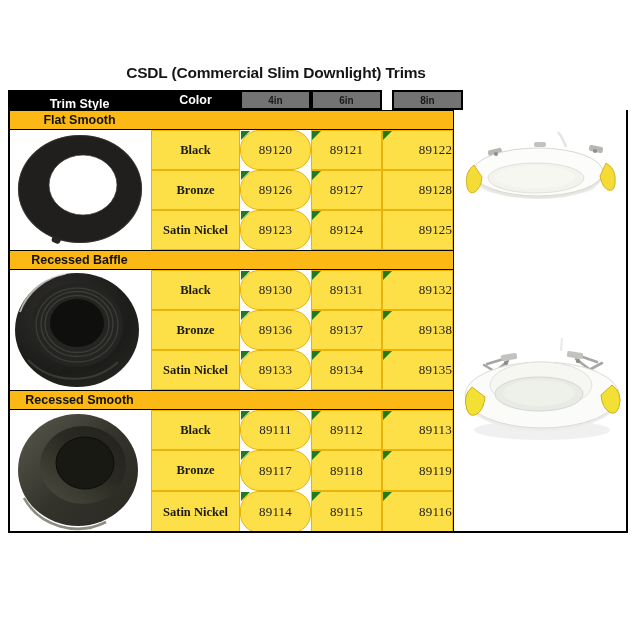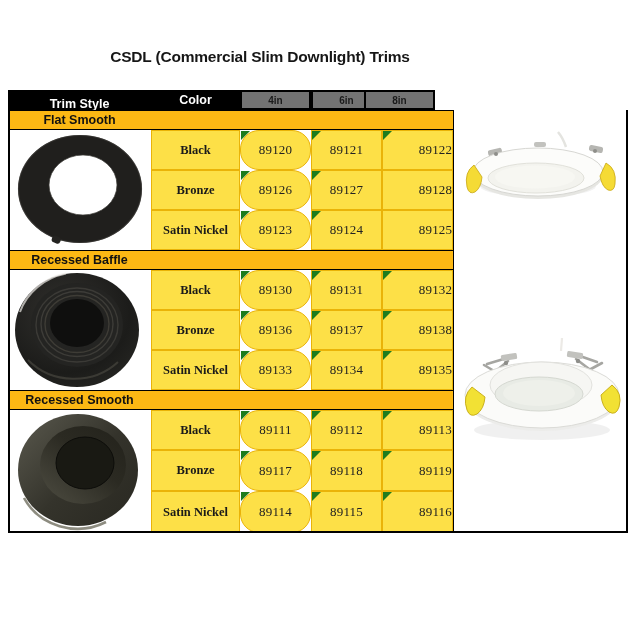--- a/index.html
+++ b/index.html
@@ -1,19 +1,19 @@
 <!DOCTYPE html>
 <html><head>
 <meta charset="utf-8">
 <style>
   html,body{margin:0;padding:0;background:#ffffff;}
   .canvas{position:relative;width:632px;height:634px;background:#ffffff;overflow:hidden;
           font-family:"Liberation Sans", sans-serif;color:#1a1a1a;}
   .title{position:absolute;left:0;top:48px;width:520px;text-align:center;
-         font-size:15.5px;font-weight:bold;letter-spacing:-0.2px;color:#161616;margin:0;}
+         font-size:15.5px;font-weight:bold;letter-spacing:-0.2px;color:#161616;margin:16px;}
   .table{position:absolute;left:8px;top:90px;width:620px;height:443px;}
 
   
   .hdr-black{position:absolute;left:0;top:0;width:232px;height:20px;background:#000;display:flex;}
   .hdr-lbl{color:#fff;font-weight:bold;font-size:12.5px;display:flex;align-items:center;justify-content:center;}
   .hdr-trim{width:143px;margin-top:8px;} .hdr-color{width:89px;}
   .hdr-size{position:absolute;top:0;width:71px;height:20px;background:#737373;border:2px solid #000;
             box-sizing:border-box;display:flex;align-items:center;justify-content:center;
             font-weight:bold;font-size:10px;}
 
@@ -60,21 +60,21 @@
   <h1 class="title">CSDL (Commercial Slim Downlight) Trims</h1>
 
   <div class="table">
 
     <div class="hdr-black">
       <div class="hdr-lbl hdr-trim">Trim Style</div>
       <div class="hdr-lbl hdr-color">Color</div>
     </div>
     <div class="hdr-size" style="left:232px">4in</div>
     <div class="hdr-size" style="left:303px">6in</div>
-    <div class="hdr-size" style="left:356px">8in</div>
+    <div class="hdr-size" style="left:384px">8in</div>
 
     <div class="band" style="top:20px">
       <div class="band-left">Flat Smooth</div>
       <div class="band-right">-ST (Smooth Flat) CSDL</div>
     </div>
     <div class="band" style="top:160px">
       <div class="band-left">Recessed Baffle</div>
       <div class="band-right">-BT (Baffle) CSDL</div>
     </div>
     <div class="band" style="top:300px">

